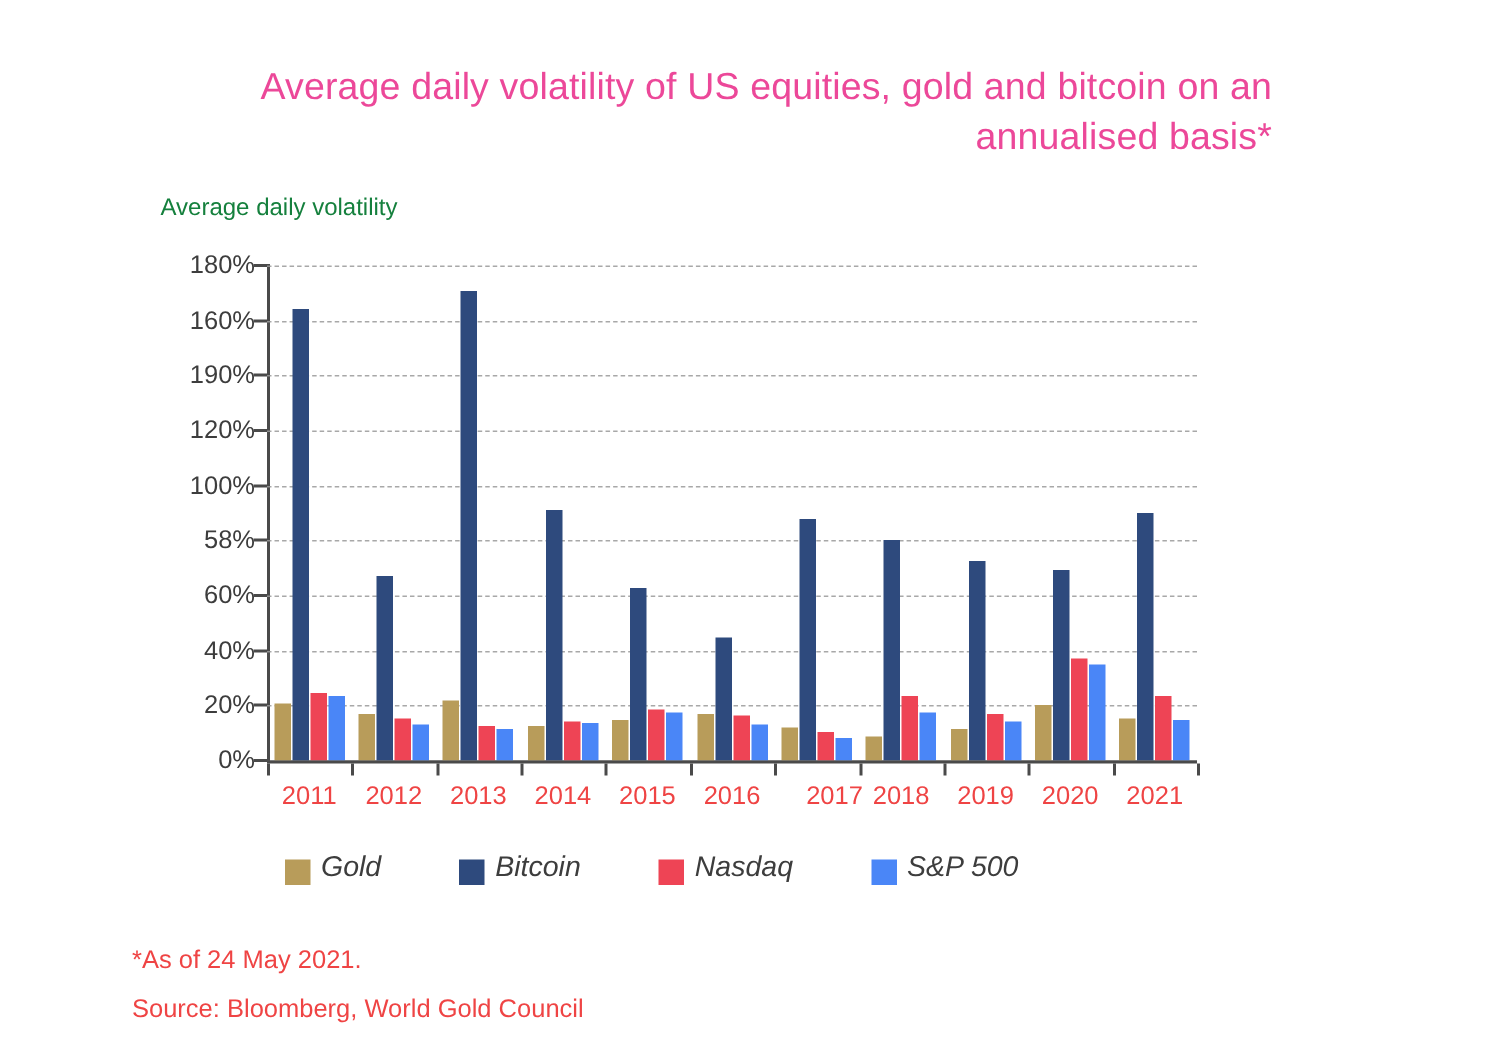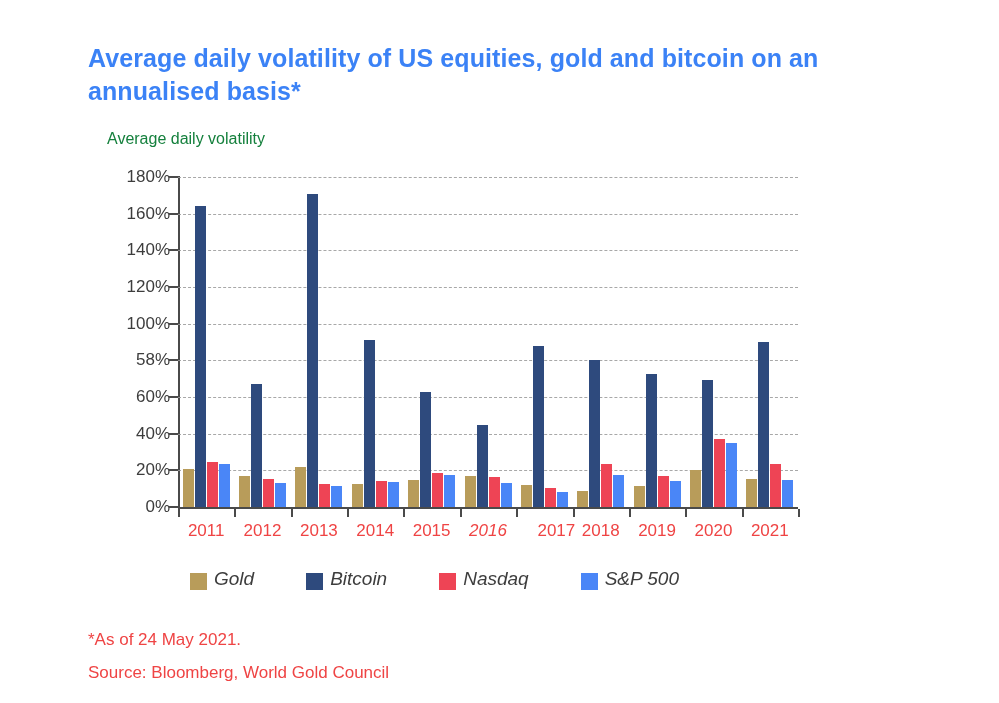--- a/index.html
+++ b/index.html
@@ -11,23 +11,24 @@
     color: #3a3a3a;
   }
   #page { position: relative; width: 999px; height: 703px; overflow: hidden; background:#fff; }
 
   .title {
     position: absolute;
     left: 88px; top: 42px;
     width: 760px;
     font-size: 25px;
     line-height: 33px;
-    color: #3b82f6;
-    font-weight: 700;
+    color: #ec4899;
+    font-weight: 400;
     letter-spacing: 0.1px;
+    text-align: right;
   }
 
   .axis-caption {
     position: absolute;
     left: 107px; top: 130px;
     font-size: 16px;
     color: #15803d;
   }
 
   
@@ -122,21 +123,21 @@
 
 <div id="page">
 
   <div class="title">Average daily volatility of US equities, gold and bitcoin on an annualised basis*</div>
 
   <div class="axis-caption">Average daily volatility</div>
 
   <div id="ylabels">
       <div class="ylabel" style="top: 0px;">180%</div>
       <div class="ylabel" style="top: 36.6667px;">160%</div>
-      <div class="ylabel" style="top: 73.3333px;">140%</div>
+      <div class="ylabel" style="top: 73.3333px;">190%</div>
       <div class="ylabel" style="top: 110px;">120%</div>
       <div class="ylabel" style="top: 146.667px;">100%</div>
       <div class="ylabel" style="top: 183.333px;">58%</div>
       <div class="ylabel" style="top: 220px;">60%</div>
       <div class="ylabel" style="top: 256.667px;">40%</div>
       <div class="ylabel" style="top: 293.333px;">20%</div>
       <div class="ylabel" style="top: 330px;">0%</div>
     </div>
   <div id="yaxis">
       <div class="ytick" style="top: 0px;"></div>
@@ -247,21 +248,21 @@
       <div class="xtick" style="left: 507.273px;"></div>
       <div class="xtick" style="left: 563.636px;"></div>
       <div class="xtick" style="left: 620px;"></div>
     </div>
   <div id="xlabels">
       <div class="xlabel" style="left: 28.1818px;">2011</div>
       <div class="xlabel" style="left: 84.5455px;">2012</div>
       <div class="xlabel" style="left: 140.909px;">2013</div>
       <div class="xlabel" style="left: 197.273px;">2014</div>
       <div class="xlabel" style="left: 253.636px;">2015</div>
-      <div class="xlabel" style="left: 310px; font-style: italic;">2016</div>
+      <div class="xlabel" style="left: 310px;">2016</div>
       <div class="xlabel" style="left: 366.364px; margin-left: 12px;">2017</div>
       <div class="xlabel" style="left: 422.727px;">2018</div>
       <div class="xlabel" style="left: 479.091px;">2019</div>
       <div class="xlabel" style="left: 535.455px;">2020</div>
       <div class="xlabel" style="left: 591.818px;">2021</div>
     </div>
 
   <div id="legend">
       <div class="legend-item">
         <span class="swatch" style="background: rgb(184, 156, 90);"></span>

